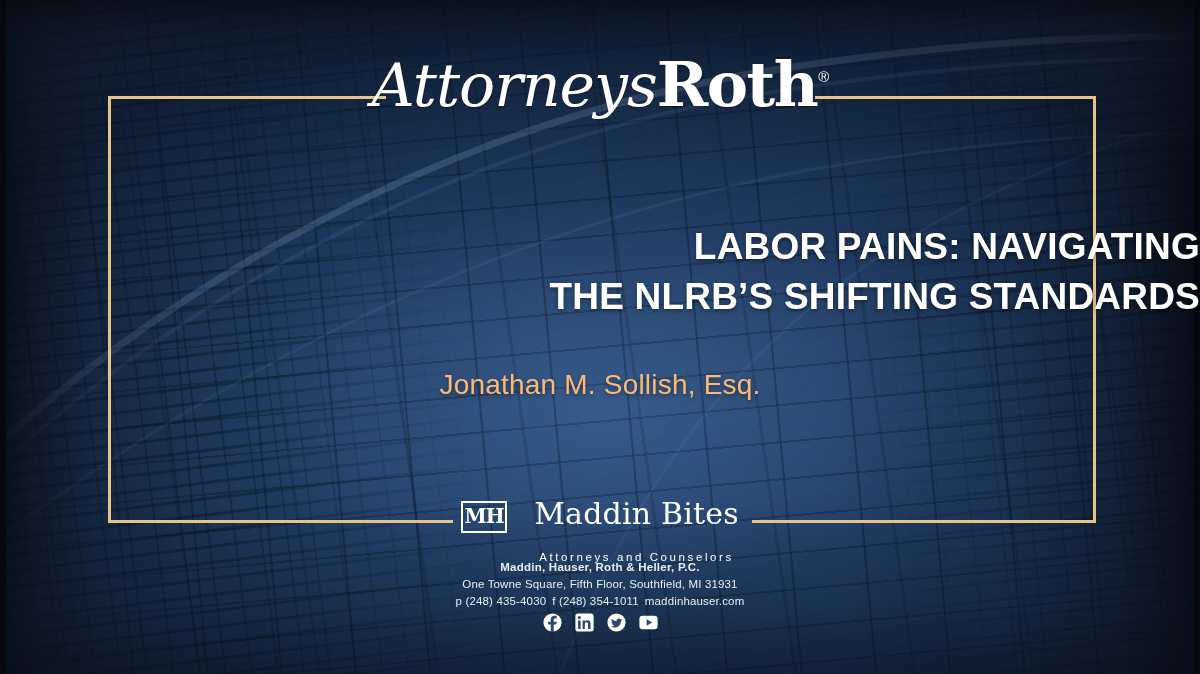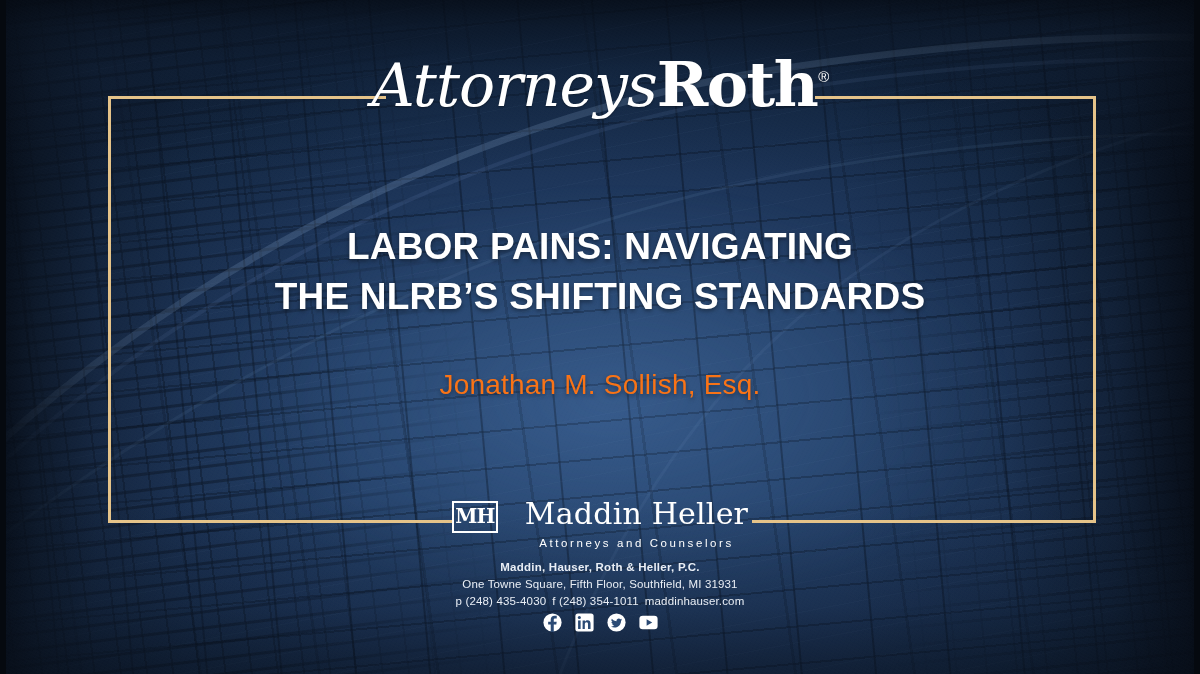--- a/index.html
+++ b/index.html
@@ -119,32 +119,32 @@
   }
   .wm-reg{
     font-family:"Liberation Sans", sans-serif;
     font-size:15px;vertical-align:super;
     position:relative;top:-18px;left:1px;
   }
 
   
   #headline{
     position:absolute;left:0;top:222px;width:1200px;
-    text-align:center;color:#fff;
+    text-align:right;color:#fff;
     font-family:"Liberation Sans", sans-serif;
     font-weight:700;font-size:37px;line-height:50px;
     letter-spacing:.2px;
     text-shadow:0 2px 4px rgba(0,0,0,.40);
   }
   #headline .ln{ display:block; }
 
   
   #presenter{
     position:absolute;left:0;top:369px;width:1200px;
-    text-align:center;color:#f97316;
+    text-align:center;color:#fdba74;
     font-family:"Liberation Sans", sans-serif;
     font-weight:400;font-size:28px;letter-spacing:.2px;
     text-shadow:0 2px 4px rgba(0,0,0,.38);
   }
 
   
   #firm-logo{
     position:absolute;left:0;top:498px;width:1200px;
     display:flex;align-items:flex-start;justify-content:center;gap:27px;
   }
@@ -159,21 +159,21 @@
     position:relative;top:-1px;
   }
   .mh-words{ display:flex;flex-direction:column;align-items:center; }
   .mh-name{
     font-family:"DejaVu Serif", serif;font-weight:400;
     font-size:30px;color:#fff;line-height:32px;letter-spacing:.2px;
   }
   .mh-tag{
     font-family:"Liberation Sans", sans-serif;font-weight:400;
     font-size:11.5px;color:#fff;letter-spacing:2.6px;
-    line-height:14px;margin-top:6px;
+    line-height:14px;margin-top:20px;
   }
 
   
   #contact{
     position:absolute;left:0;top:559px;width:1200px;text-align:center;
     color:#e9eef5;font-family:"Liberation Sans", sans-serif;
   }
   #contact .firm{ font-size:11.5px;font-weight:700;line-height:17px;letter-spacing:.25px; }
   #contact .addr{ font-size:11.5px;font-weight:400;line-height:17px;letter-spacing:.15px; }
   #contact .phone{ font-size:11.5px;font-weight:400;line-height:17px;letter-spacing:.15px; }
@@ -227,21 +227,21 @@
     <span class="ln">THE NLRB’S SHIFTING STANDARDS</span>
   </div>
 
   <div id="presenter">Jonathan M. Sollish, Esq.</div>
 
   <div id="firm-logo">
     <div class="mh-mark">
       <span>MH</span>
     </div>
     <div class="mh-words">
-      <div class="mh-name">Maddin Heller</div>
+      <div class="mh-name">Maddin Bites</div>
       <div class="mh-tag">Attorneys and Counselors</div>
     </div>
   </div>
 
   <div id="contact">
     <div class="firm">Maddin, Hauser, Roth &amp; Heller, P.C.</div>
     <div class="addr">One Towne Square, Fifth Floor, Southfield, MI 31931</div>
     <div class="phone">
       <span>p (248) 435-4030</span><span class="sep"></span><span>f (248) 354-1011</span><span class="sep"></span><span>maddinhauser.com</span>
     </div>

